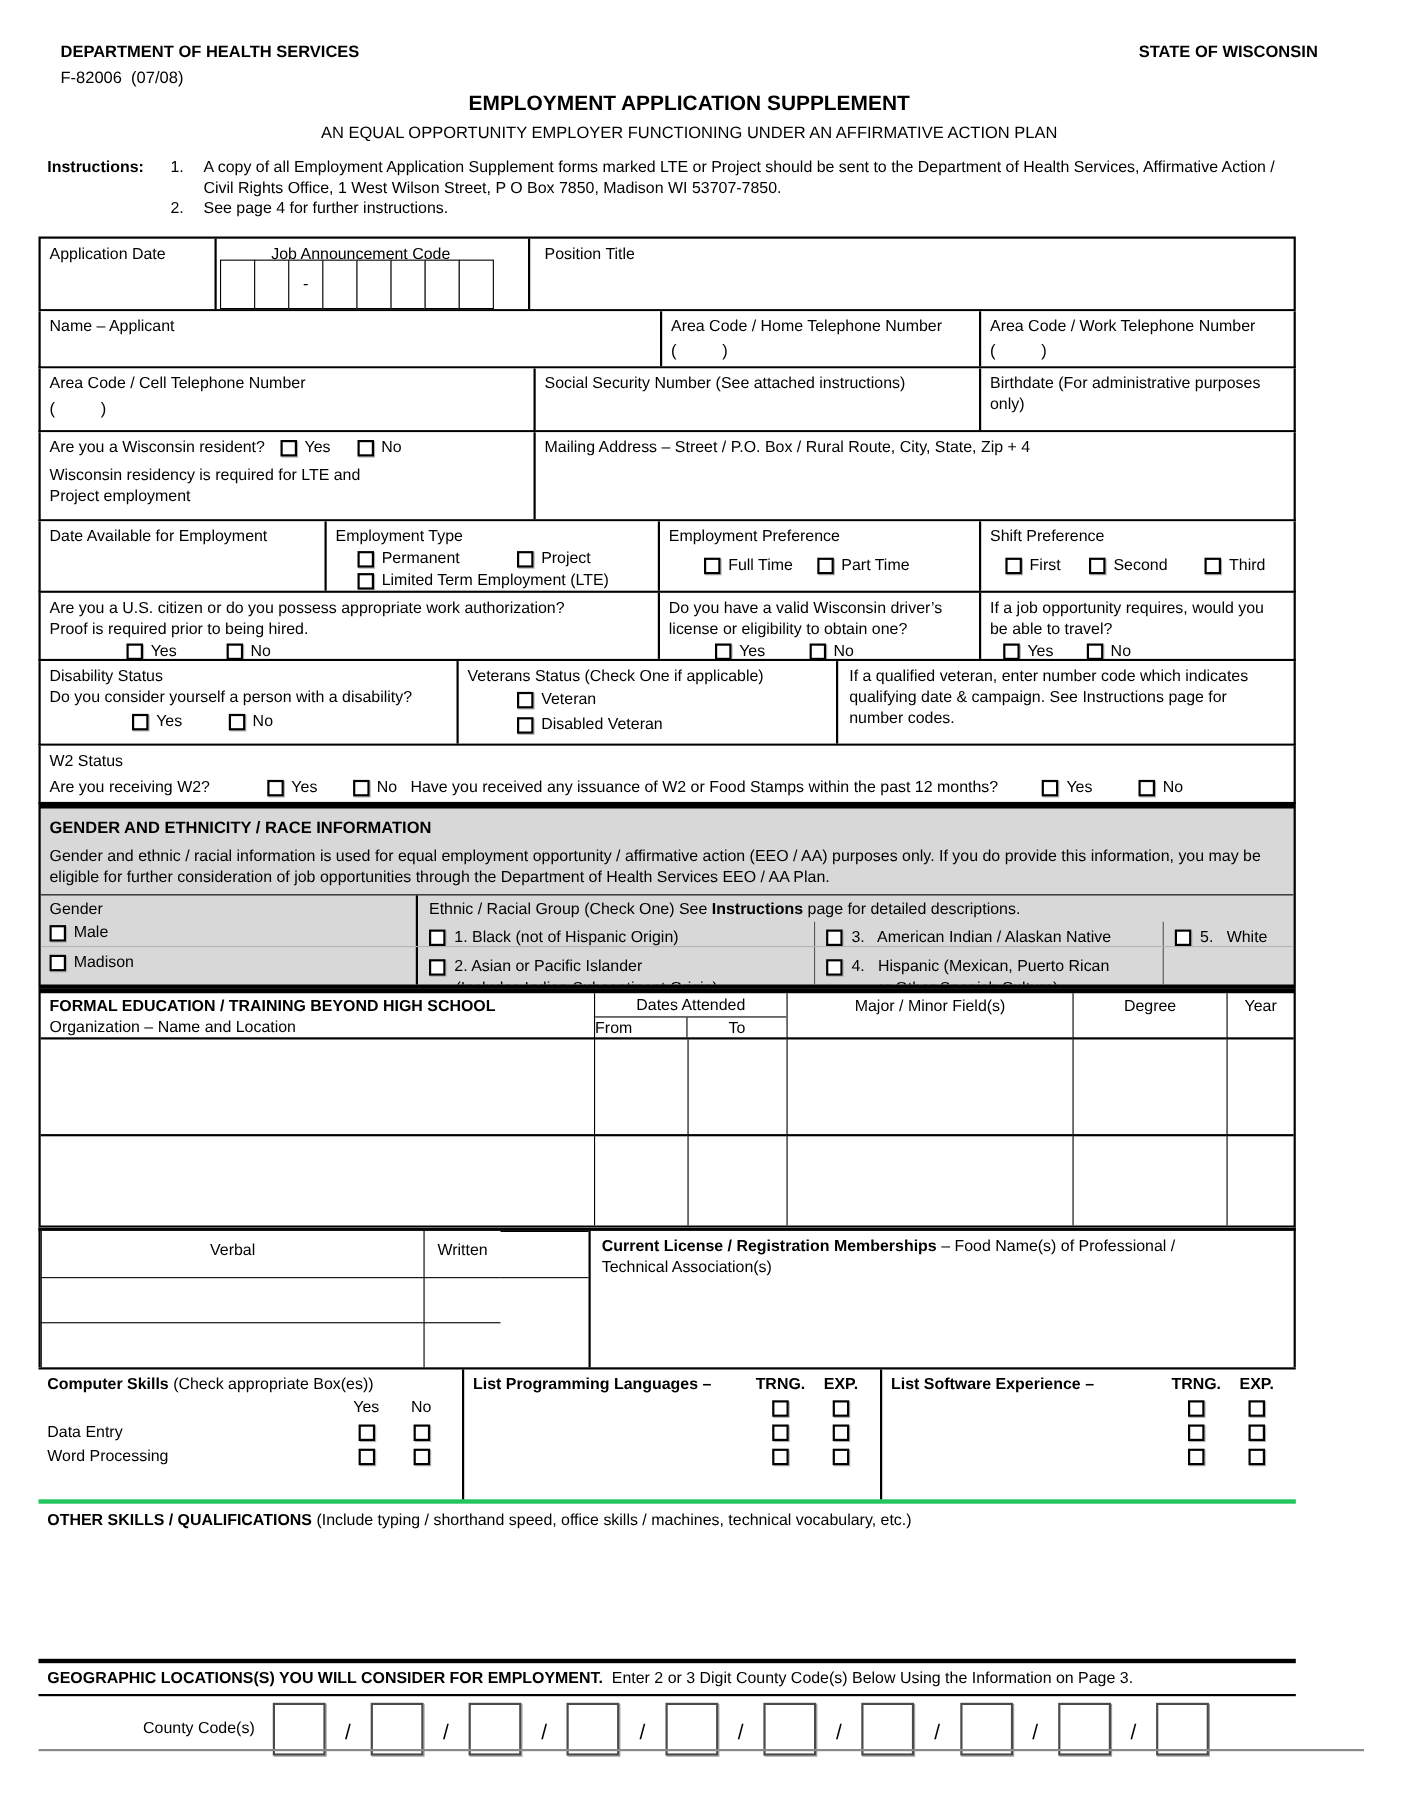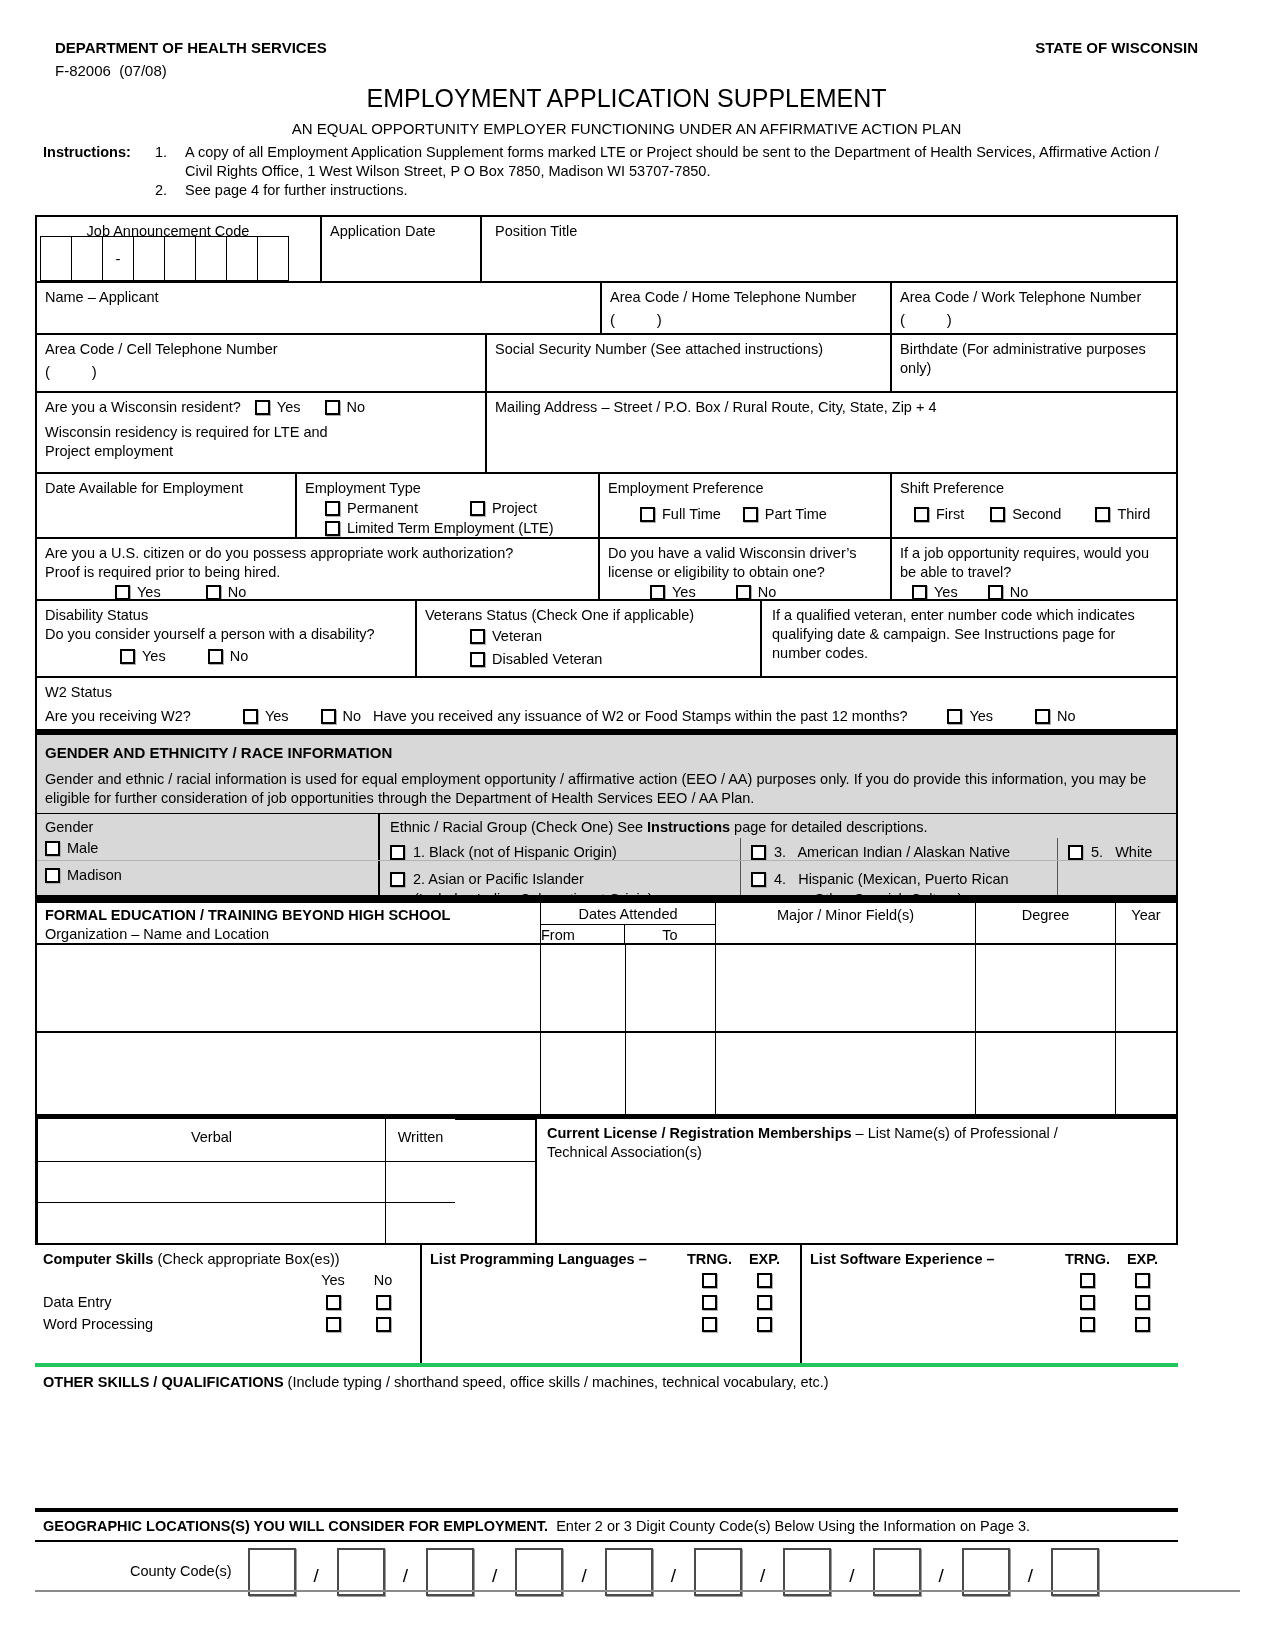--- a/index.html
+++ b/index.html
@@ -6,21 +6,21 @@
   html,body { background:#ffffff; }
   .page { position:relative; width:1275px; height:1650px; background:#fff;
           font-family:"Liberation Sans","DejaVu Sans",sans-serif; color:#000;
           font-size:14.5px; line-height:1.32; overflow:hidden; }
   .b { font-weight:bold; }
   .pre { white-space:pre; }
   .hdr { position:absolute; top:38px; left:35px; width:1143px;margin-left:20px; }
   .hdr-top { display:flex; justify-content:space-between; align-items:flex-start; }
   .hdr-agency,.hdr-state { font-weight:bold; font-size:15px; }
   .hdr-formno { font-size:15px; margin-top:3px; white-space:pre; }
-  .hdr-title { text-align:center; font-weight:normal; font-size:25px; margin-top:1px; }
+  .hdr-title { text-align:center; font-weight:bold; font-size:19px; margin-top:1px; }
   .hdr-sub { text-align:center; font-size:15px; margin-top:4px; }
   .instructions { position:absolute; top:143px; left:43px; width:1125px; display:flex; }
   .instr-label { font-weight:bold; width:112px; flex:none; }
   .instr-items { flex:1; }
   .instr-item { display:flex; }
   .instr-num { width:30px; flex:none; }
   .instr-text { flex:1; }
   .form { position:absolute; top:215px; left:35px; width:1143px; }
   .row { display:flex; border:2px solid #000; border-top:0; background:#fff; }
   .row.first { border-top:2px solid #000; }
@@ -134,35 +134,35 @@
       <div class="instr-item">
         <span class="instr-num">2.</span>
         <span class="instr-text">See page 4 for further instructions.</span>
       </div>
     </div>
   </div>
 
   <div class="form">
 
     <div class="row first" style="height:68px">
+      <div class="cell" style="width:160px">
+        <span>Application Date</span>
+      </div>
       <div class="cell" style="width:285px; padding:0">
         <div class="jc-label">Job Announcement Code</div>
         <div class="jc-boxes">
             <span class="jc-cell"></span>
             <span class="jc-cell"></span>
             <span class="jc-cell">-</span>
             <span class="jc-cell"></span>
             <span class="jc-cell"></span>
             <span class="jc-cell"></span>
             <span class="jc-cell"></span>
             <span class="jc-cell"></span>
           </div>
-      </div>
-      <div class="cell" style="width:160px">
-        <span>Application Date</span>
       </div>
       <div class="cell" style="flex:1; padding-left:13px">
         <span>Position Title</span>
       </div>
     </div>
 
     <div class="row" style="height:52px">
       <div class="cell" style="width:565px">
         <span>Name – Applicant</span>
       </div>
@@ -456,21 +456,21 @@
       <div class="edu-c"></div>
       <div class="edu-c"></div>
       <div class="edu-c"></div>
       <div class="edu-c"></div>
     </div>
 
     <div class="sq">
       <div class="sq-vh">Verbal</div>
       <div class="sq-wh">Written</div>
       <div class="sq-license">
-        <span class="b">Current License / Registration Memberships</span><span> – List Name(s) of Professional /</span>
+        <span class="b">Current License / Registration Memberships</span><span> – Food Name(s) of Professional /</span>
         <div>Technical Association(s)</div>
       </div>
       <div class="sq-b first"></div>
       <div class="sq-b"></div>
       <div class="sq-b"></div>
       <div class="sq-b first"></div>
       <div class="sq-b"></div>
       <div class="sq-b"></div>
     </div>
 

